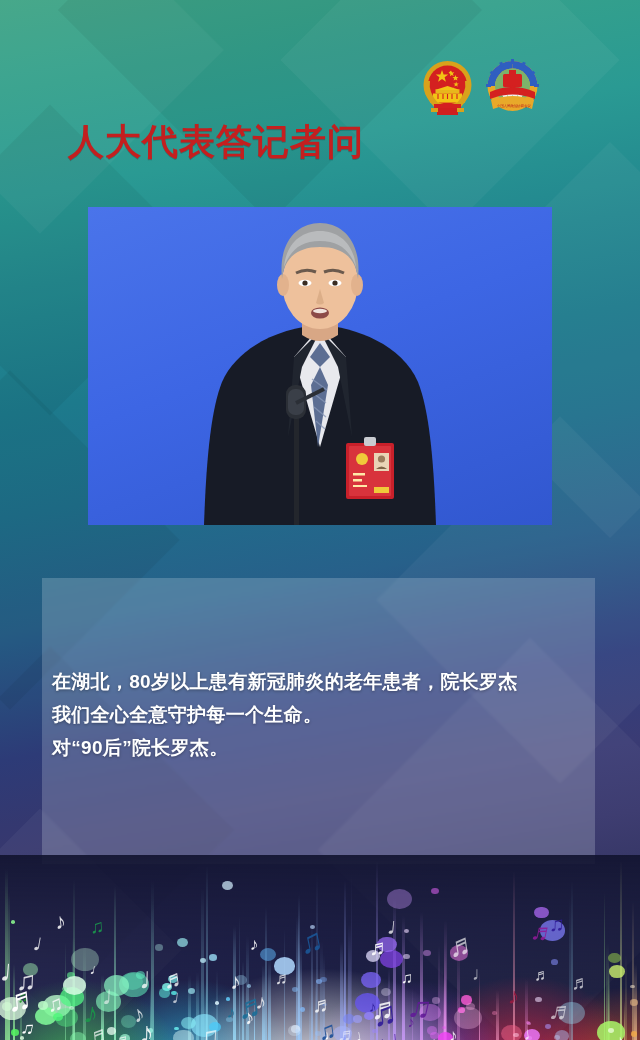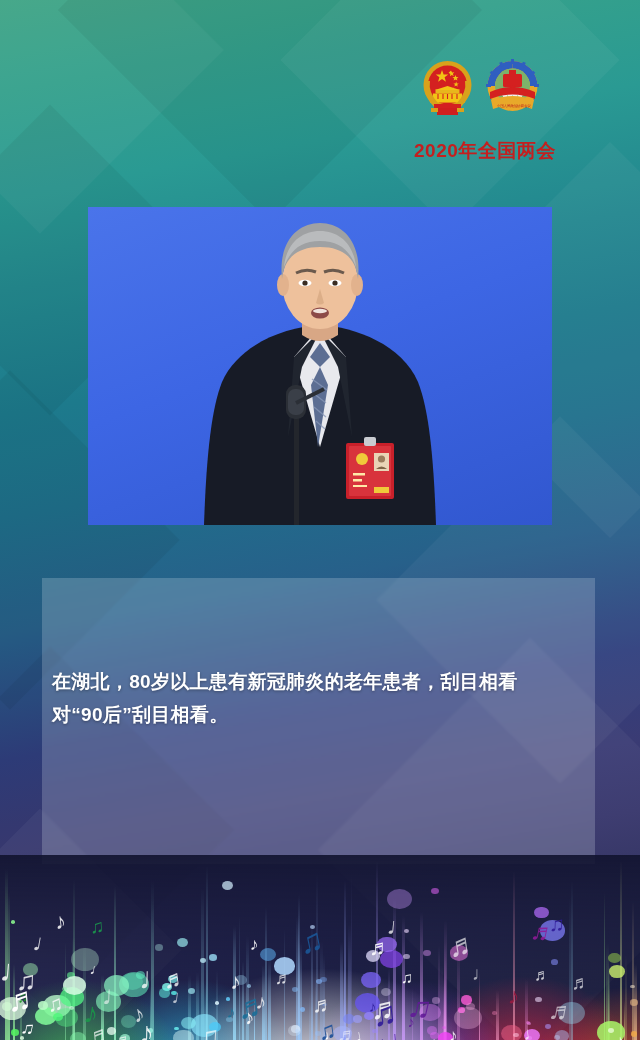--- a/index.html
+++ b/index.html
@@ -126,20 +126,21 @@
     <div class="dia" style="left:470px;top:200px;width:280px;height:280px;"></div>
     <div class="dia dark" style="left:-110px;top:420px;width:240px;height:240px;"></div>
     <div class="dia" style="left:430px;top:470px;width:260px;height:260px;"></div>
     <div class="dia dark" style="left:-80px;top:700px;width:260px;height:260px;"></div>
     <div class="dia" style="left:380px;top:700px;width:300px;height:300px;"></div>
     <div class="dia" style="left:-60px;top:850px;width:200px;height:200px;"></div>
   </div>
 
   <div class="header">
 
+    <div class="title">人大代表答记者问</div>
 
     <div class="emblems">
 
       <div class="emblem">
         <svg viewBox="0 0 55 60" width="55" height="60">
           <circle cx="27.5" cy="26" r="24" fill="#d9a21b"></circle>
           <circle cx="27.5" cy="26" r="19.5" fill="#d42020"></circle>
           <g fill="#f2c415">
             <polygon points="22,11 23.6,15.4 28.2,15.5 24.6,18.3 25.9,22.7 22,20 18.1,22.7 19.4,18.3 15.8,15.5 20.4,15.4"></polygon>
             <polygon points="31,11.5 32.1,13.6 34.3,13.2 32.8,14.9 33.8,16.9 31.7,15.9 30,17.3 30.3,15.1 28.6,13.7"></polygon>
@@ -198,21 +199,20 @@
           <path d="M24,28 q3.5,-4 7,0 q-3.5,4 -7,0 Z" fill="#d42020"></path>
           <path d="M5,33 Q27.5,23 50,33 L50,40 Q27.5,31 5,40 Z" fill="#d42020"></path>
           <path d="M6,41 Q27.5,33 49,41 L47,50 Q27.5,42 8,50 Z" fill="#e8a92a"></path>
           <g fill="#b8141b" font-size="3.4" font-family="'Liberation Sans',sans-serif">
             <text x="12" y="48">中国人民政治协商会议</text>
           </g>
         </svg>
       </div>
     </div>
 
-    <div class="subtitle">2020年全国两会</div>
   </div>
 
   <div class="photo-wrap">
     <div class="photo-bg"></div>
     <svg class="figure" viewBox="0 0 464 318">
 
       <path d="M232,118 C196,120 150,138 134,175 C122,205 118,260 116,318 L348,318 C346,260 342,205 330,175 C314,138 268,120 232,118 Z" fill="#171b26"></path>
 
       <path d="M232,120 L206,150 L232,240 L258,150 Z" fill="#e8e9ee"></path>
 
@@ -268,22 +268,23 @@
         <rect x="265" y="272" width="9" height="2.5"></rect>
         <rect x="265" y="278" width="14" height="2"></rect>
       </g>
       <rect x="286" y="280" width="15" height="6" fill="#f0c93a"></rect>
     </svg>
   </div>
 
 
   <div class="panel"></div>
   <div class="body-lines">
-    <div>在湖北，80岁以上患有新冠肺炎的老年患者，刮目相看</div>
-    <div>对“90后”刮目相看。</div>
+    <div>在湖北，80岁以上患有新冠肺炎的老年患者，院长罗杰</div>
+    <div>我们全心全意守护每一个生命。</div>
+    <div>对“90后”院长罗杰。</div>
   </div>
 
   <div class="music">
     <div class="music-glow"></div>
     <div id="mus-dyn">
         <div class="beam" style="left: 444.2px; height: 96.9px; width: 2.3px; opacity: 0.43; background: linear-gradient(0deg, rgba(251, 156, 252, 0.95), rgba(252, 180, 253, 0));"></div>
         <div class="beam" style="left: 419.8px; height: 127.6px; width: 3.3px; opacity: 0.81; background: linear-gradient(0deg, rgba(223, 156, 252, 0.95), rgba(231, 180, 253, 0));"></div>
         <div class="beam" style="left: 571.1px; height: 159px; width: 1.7px; opacity: 0.42; background: linear-gradient(0deg, rgba(156, 230, 252, 0.95), rgba(180, 236, 253, 0));"></div>
         <div class="beam" style="left: 114.1px; height: 153.7px; width: 1.5px; opacity: 0.82; background: linear-gradient(0deg, rgba(156, 252, 204, 0.95), rgba(180, 253, 217, 0));"></div>
         <div class="beam" style="left: 310.7px; height: 116.3px; width: 2px; opacity: 0.49; background: linear-gradient(0deg, rgba(156, 199, 252, 0.95), rgba(180, 213, 253, 0));"></div>

